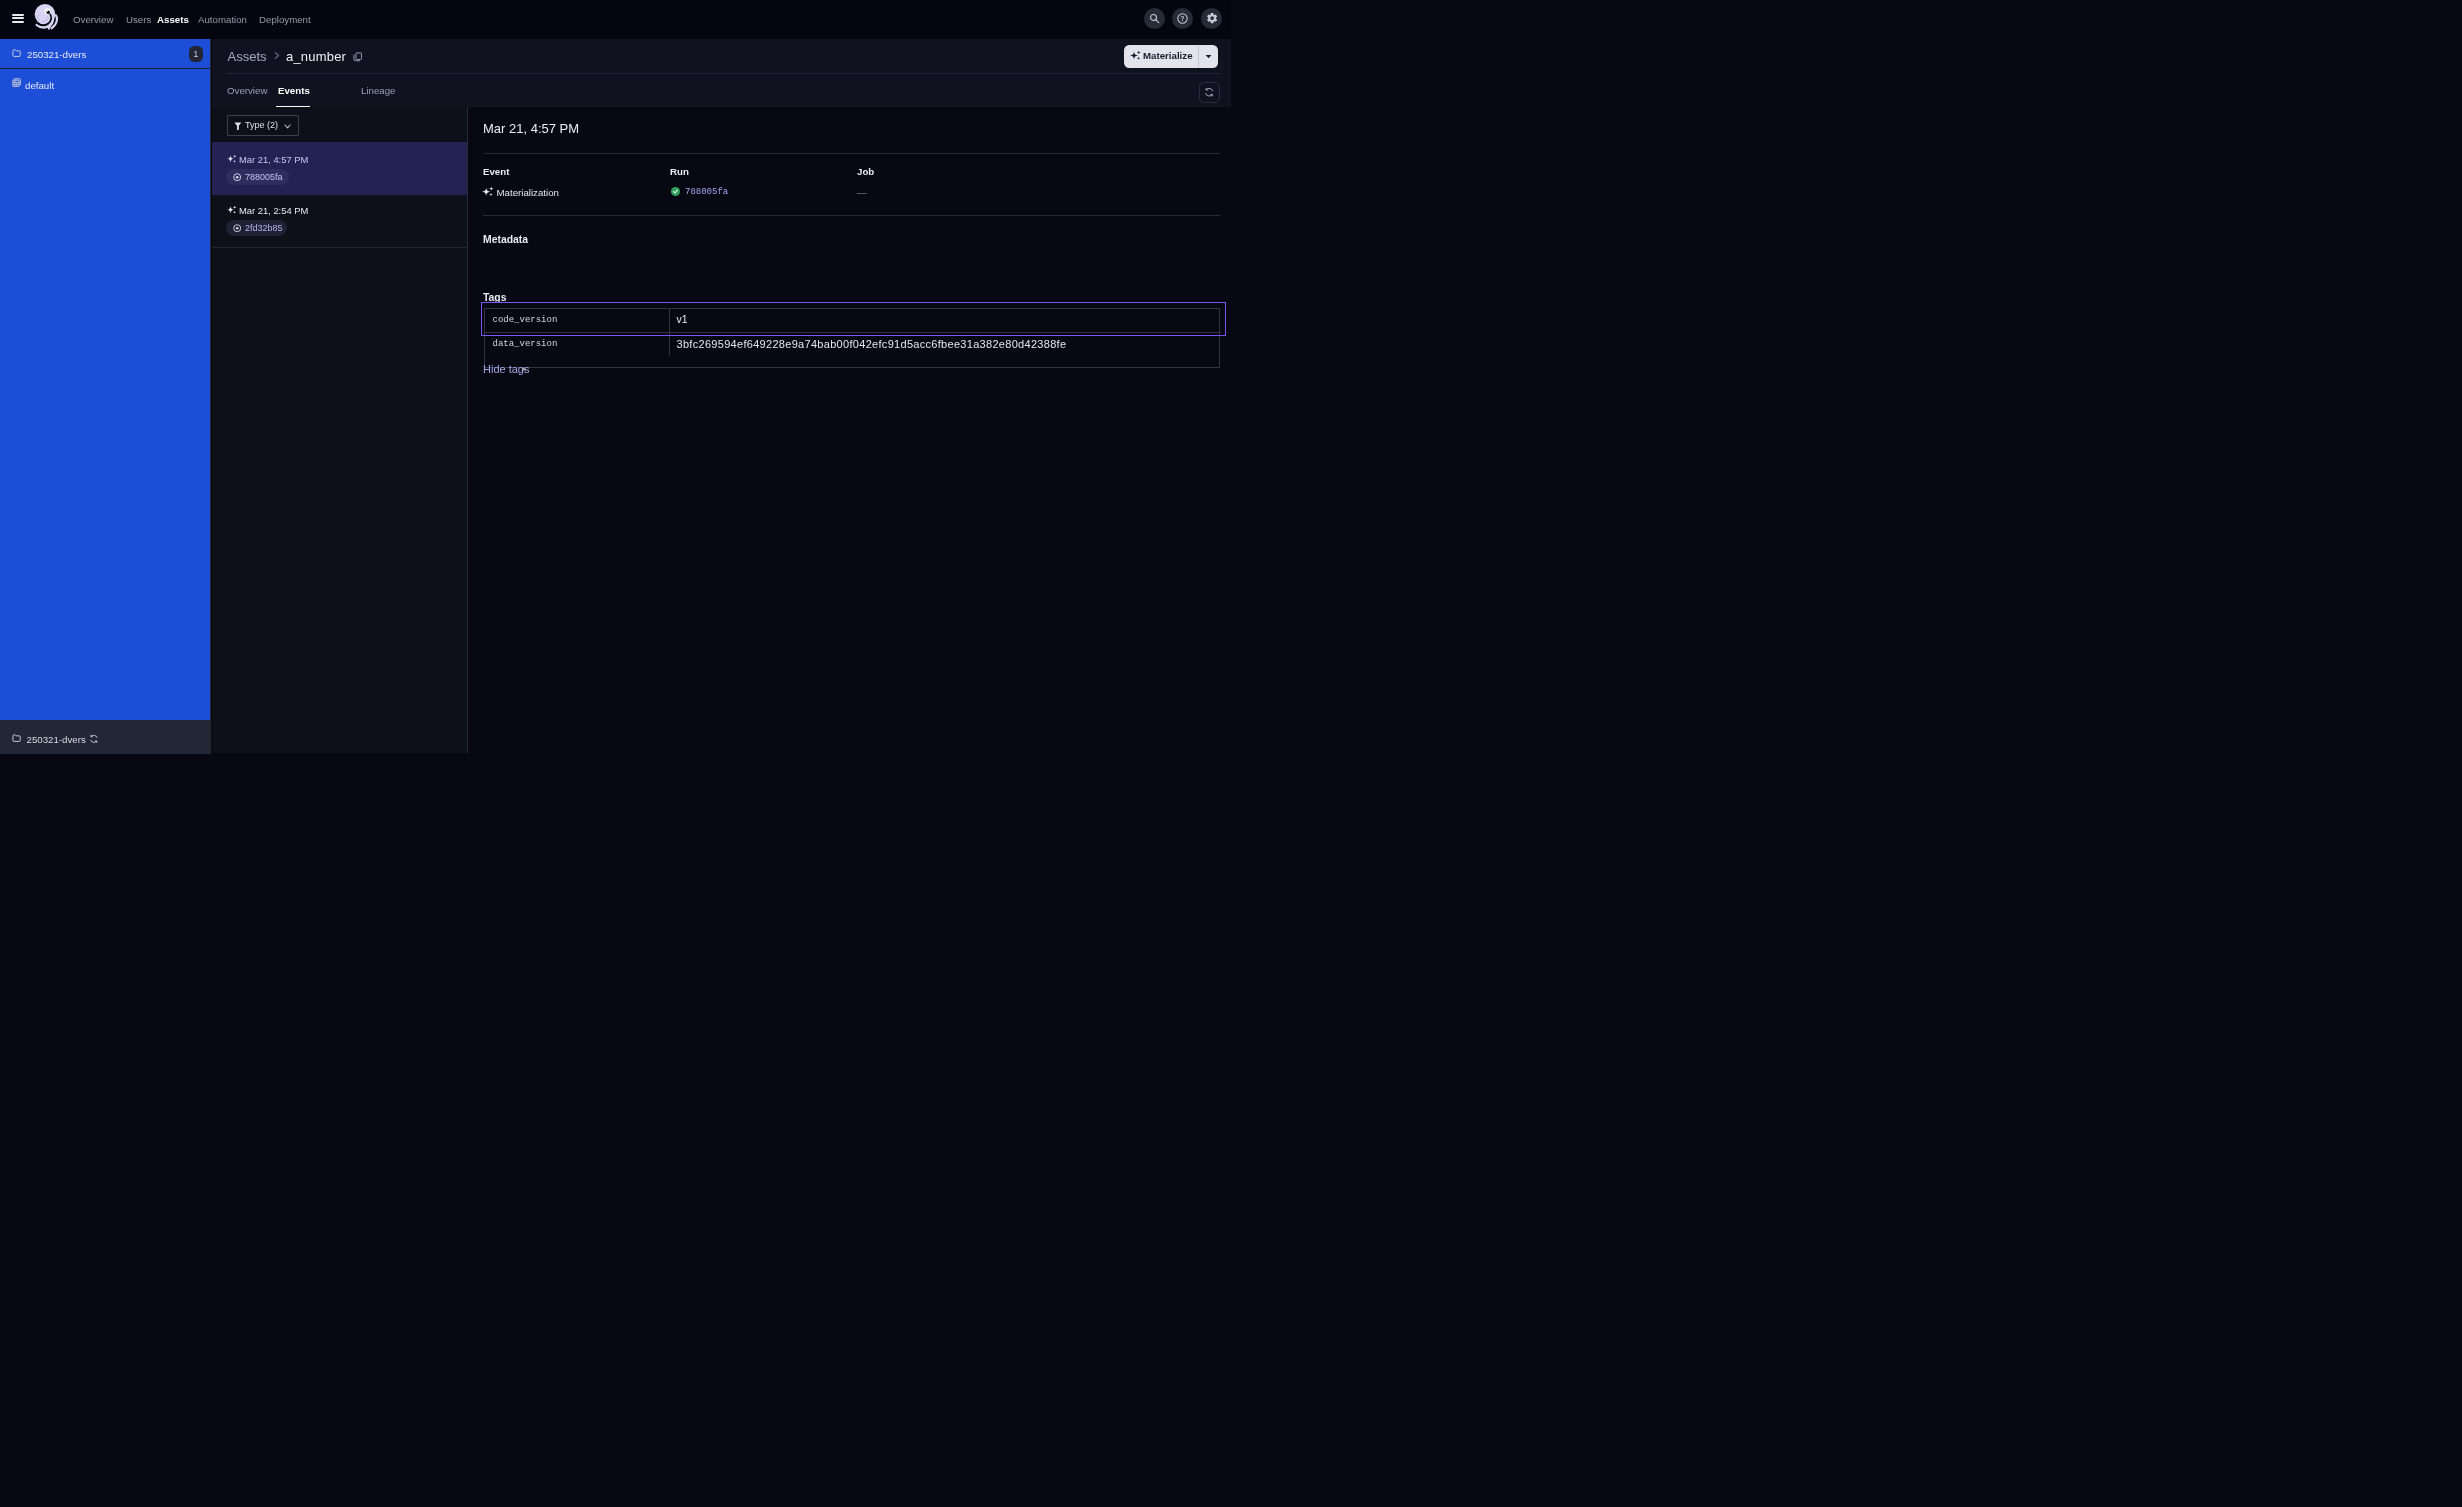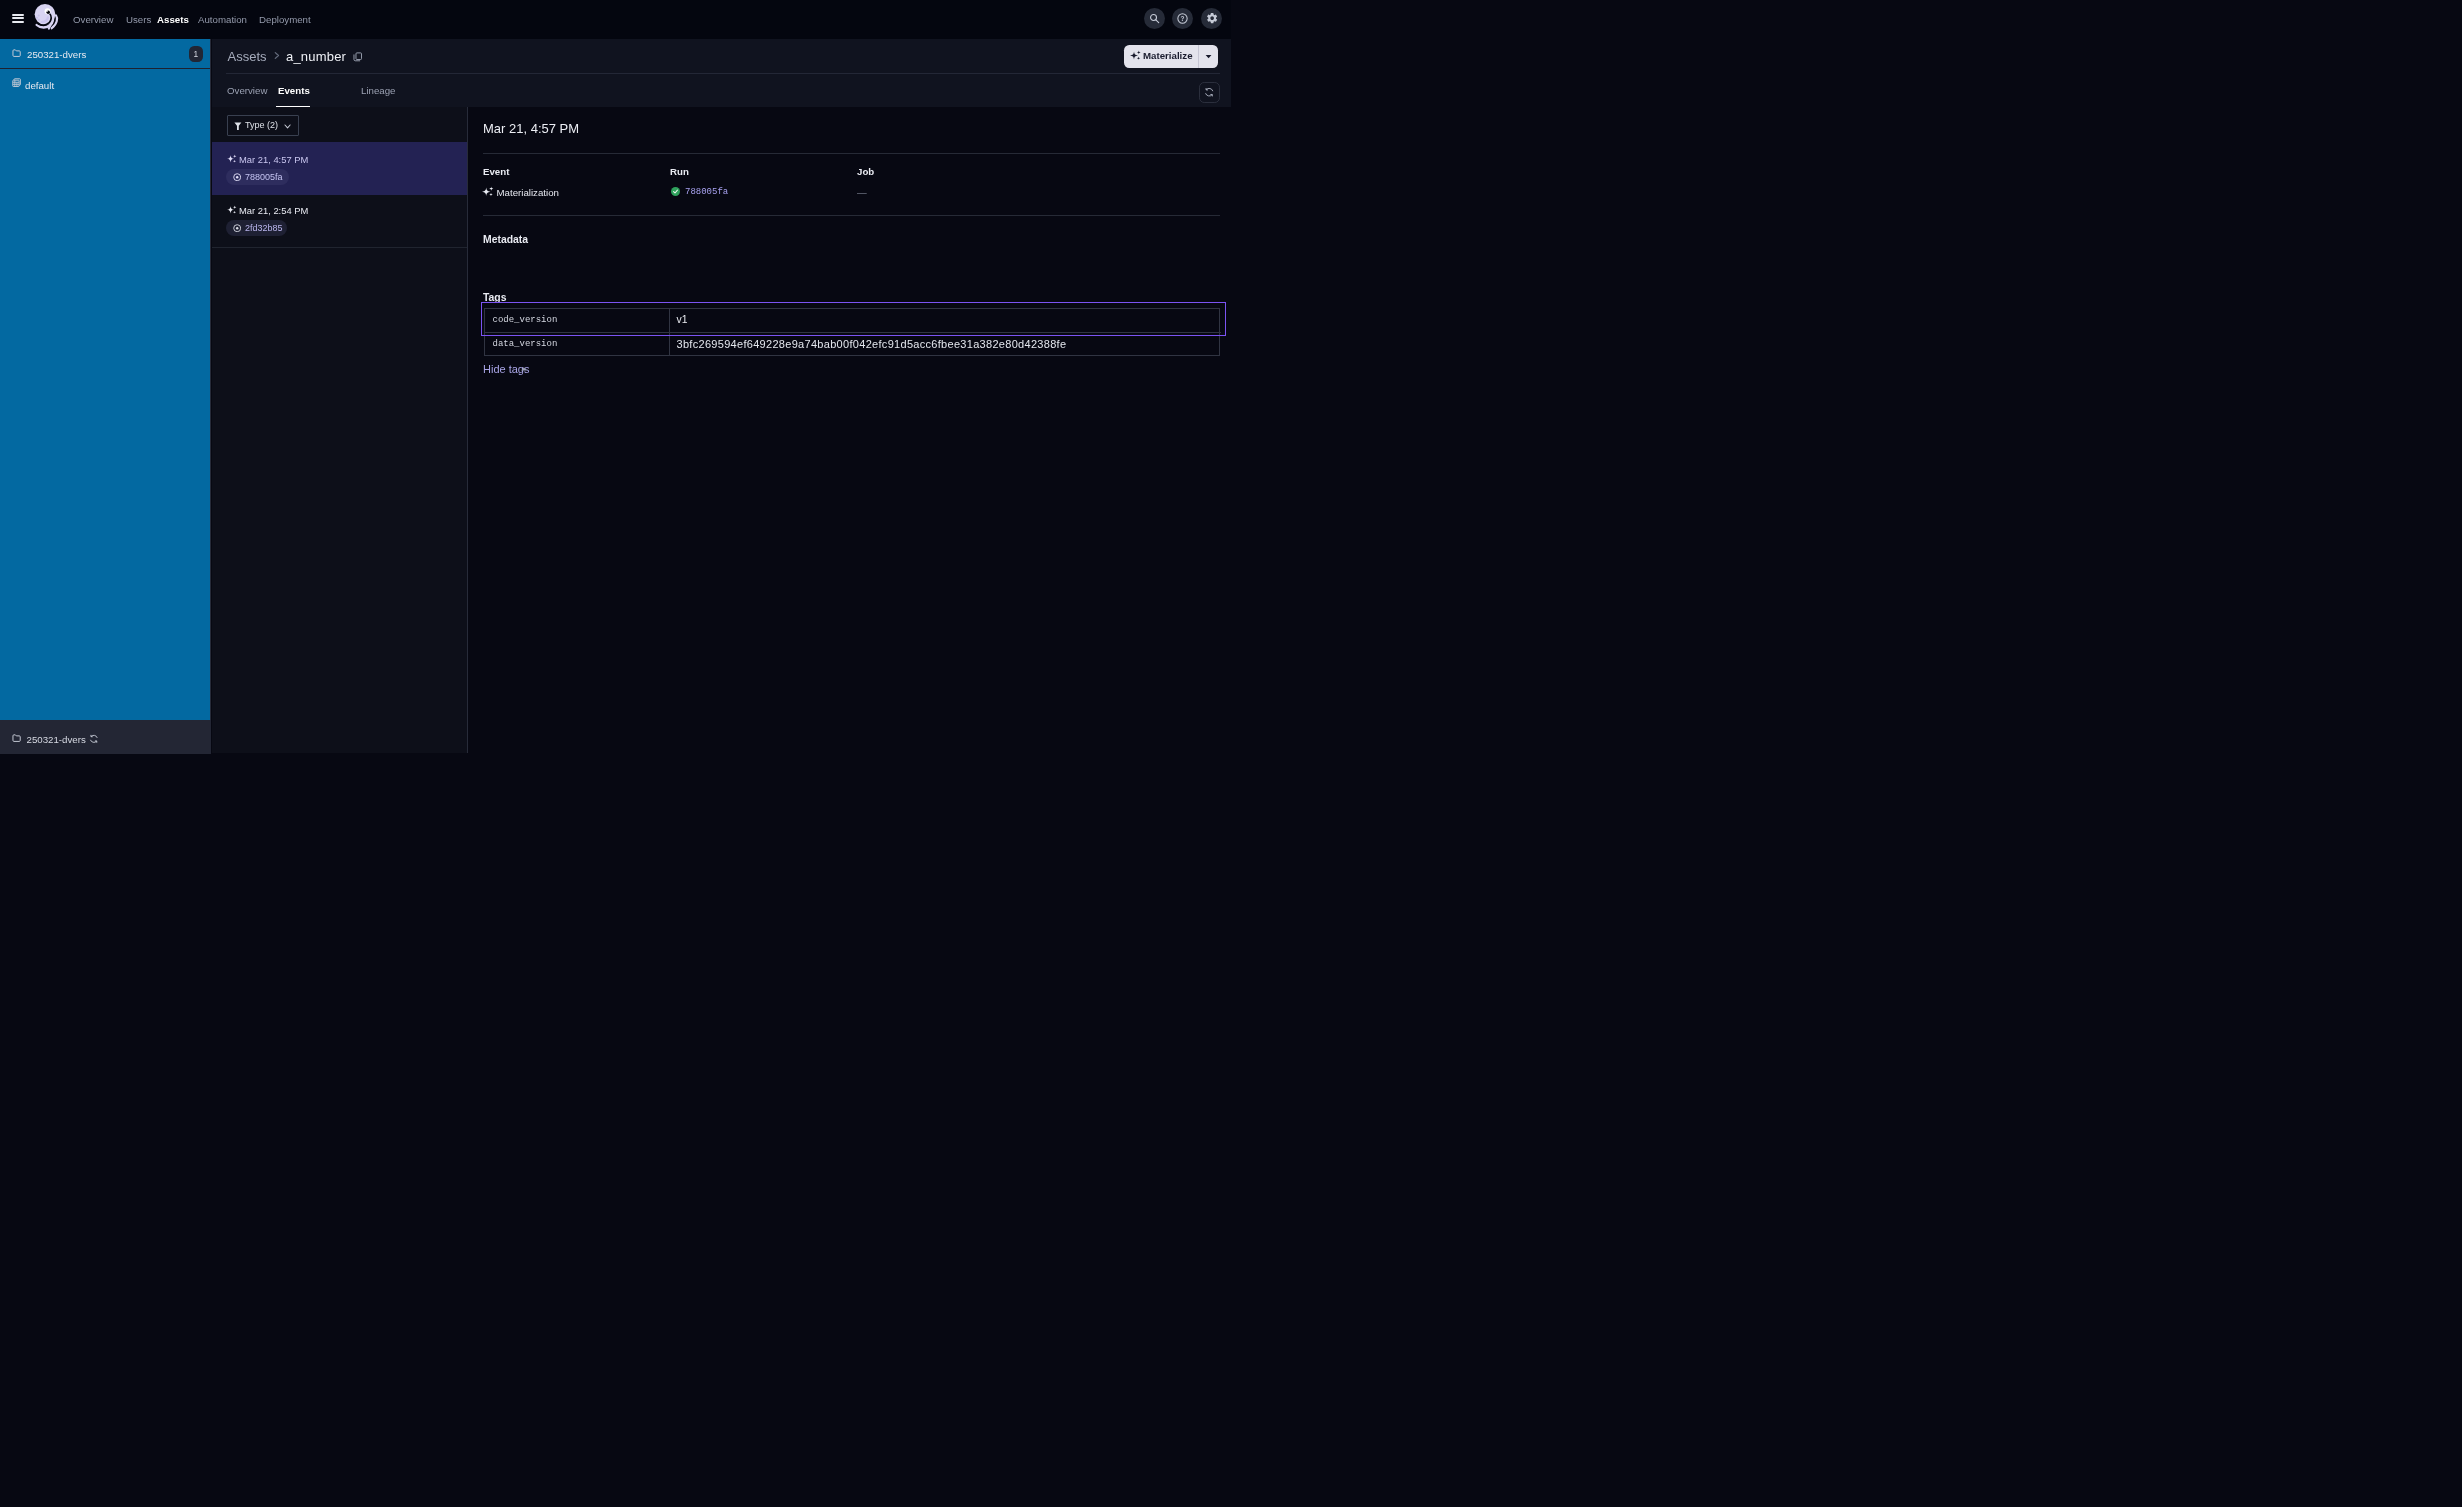--- a/index.html
+++ b/index.html
@@ -8,21 +8,21 @@
   #page { position:relative; width:1231px; height:754px; transform: translateZ(0); }
 
   
   #header { position:absolute; left:0; top:0; width:1231px; height:39px; background:#04060F; }
   .hbar { position:absolute; left:11.6px; width:12.3px; height:1.7px; background:#E8EAF0; border-radius:1px; }
   .navlink { position:absolute; top:13.6px; font-size:9.7px; color:#949AAB; white-space:nowrap; }
   .navlink.active { color:#FFFFFF; font-weight:700; }
   .circbtn { position:absolute; top:7.8px; width:21px; height:21px; border-radius:50%; background:#262B38; }
 
   
-  #sidebar { position:absolute; left:0; top:39px; width:211px; height:715px; background:#0369a1; border-right:0.6px solid #272B39; }
+  #sidebar { position:absolute; left:0; top:39px; width:211px; height:715px; background:#1d4ed8; border-right:0.6px solid #272B39; }
   #side-row1 { position:absolute; left:0; top:0; width:100%; height:30px; border-bottom:0.6px solid #1E2230; }
   .siderow-text { position:absolute; font-size:9.7px; color:#E7E9F0; white-space:nowrap; }
   #badge1 { position:absolute; left:189px; top:7.1px; width:13.6px; height:16px; background:#222634; border-radius:5.2px; color:#D4D7E0; font-size:8.4px; text-align:center; line-height:16px; }
   #side-bottom { position:absolute; left:0; top:681px; width:211px; height:34px; background:#232634; }
 
   
   #mainstrip { position:absolute; left:212px; top:39px; width:1020px; height:69px; background:#10131F; border-bottom:0.6px solid #262A38; }
   #crumb-divider { position:absolute; left:14.2px; top:34px; width:994px; height:0.6px; background:#232736; }
   .tab { position:absolute; top:46px; font-size:9.7px; color:#9BA1B2; }
   .tab.active { color:#fff; font-weight:700; }
@@ -218,21 +218,21 @@
     <div class="dt mono" style="left:217px; top:80px; font-size:9px; color:#A8A2F0;">788005fa</div>
 
     <div class="dt collabel" style="left:389px; top:59px;">Job</div>
     <div class="dt" style="left:389px; top:80px; font-size:9.7px; color:#7A8090;">—</div>
 
     <div class="divider" style="top:108px;"></div>
 
     <div class="dt sechead" style="left:15px; top:127px;">Metadata</div>
 
     <div class="dt sechead" style="left:15px; top:185px;text-decoration:underline;">Tags</div>
-    <div class="abs" style="left:15.5px; top:201px; width:736px; height:48px; border:0.6px solid #303442;">
+    <div class="abs" style="left:15.5px; top:201px; width:736px; height:60px; border:0.6px solid #303442;">
       <div class="abs" style="left:0; top:23px; width:736px; height:0.6px; background:#303442;"></div>
       <div class="abs" style="left:184px; top:0; width:0.6px; height:47px; background:#303442;"></div>
       <div class="dt mono" style="left:8px; top:5.8px; font-size:9px; color:#D4D7E0;">code_version</div>
       <div class="dt" style="left:192px; top:5.2px; font-size:10.4px; color:#E8EAF0;">v1</div>
       <div class="dt mono" style="left:8px; top:30px; font-size:9px; color:#D4D7E0;">data_version</div>
       <div class="dt" style="left:192px; top:28.5px; font-size:11px; letter-spacing:0.3px; color:#E4E7EE;">3bfc269594ef649228e9a74bab00f042efc91d5acc6fbee31a382e80d42388fe</div>
     </div>
     <div class="abs" style="left:13px; top:195px; width:745px; height:34px; border:1.9px solid #7B53F2;"></div>
 
     <div class="dt" style="left:15px; top:256px; font-size:11px; color:#A9A5E6;">Hide tags</div>

